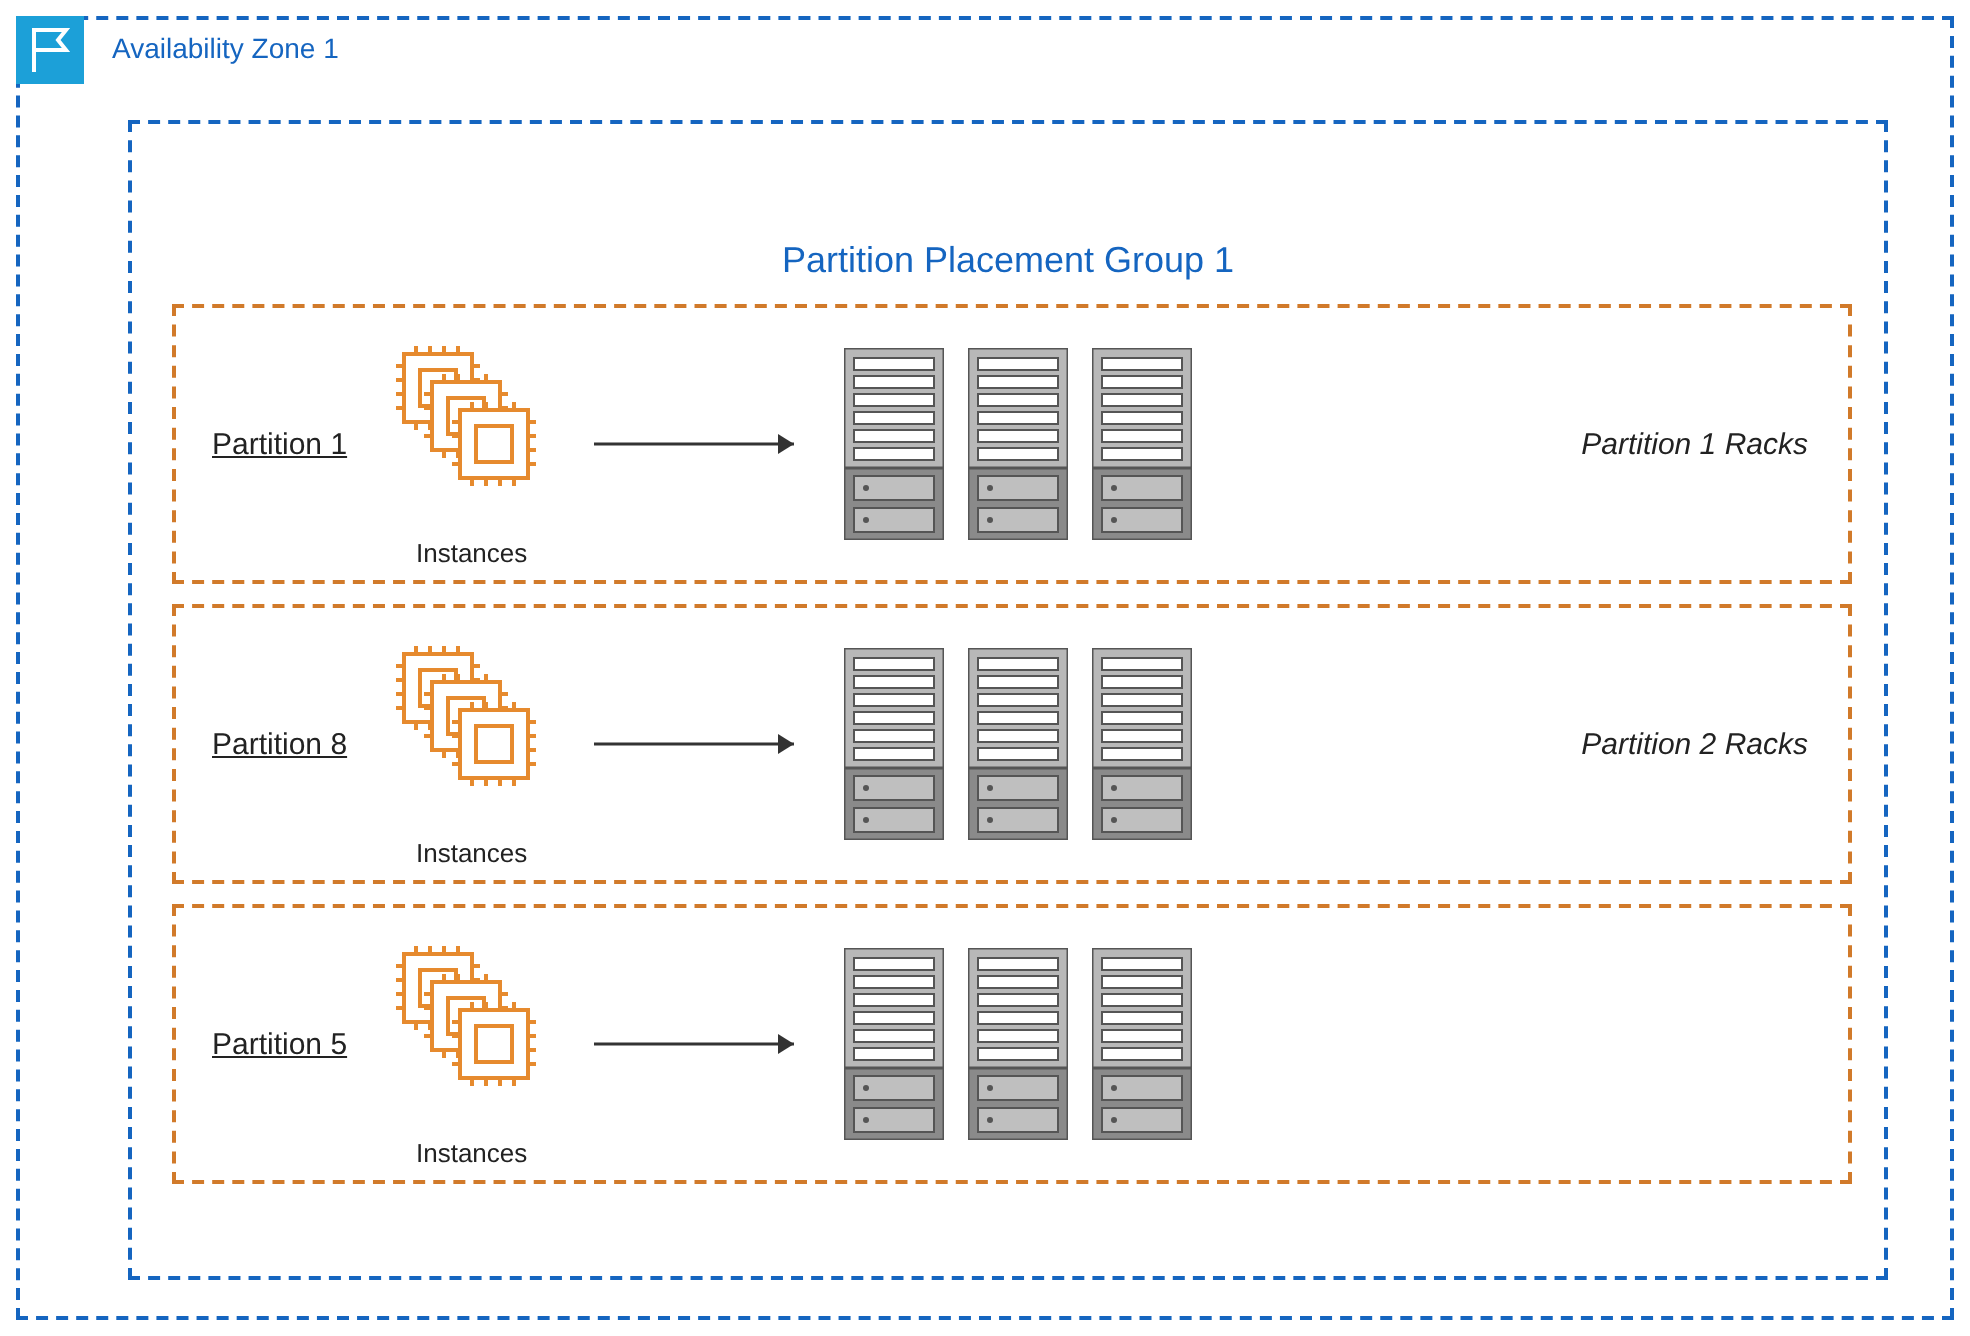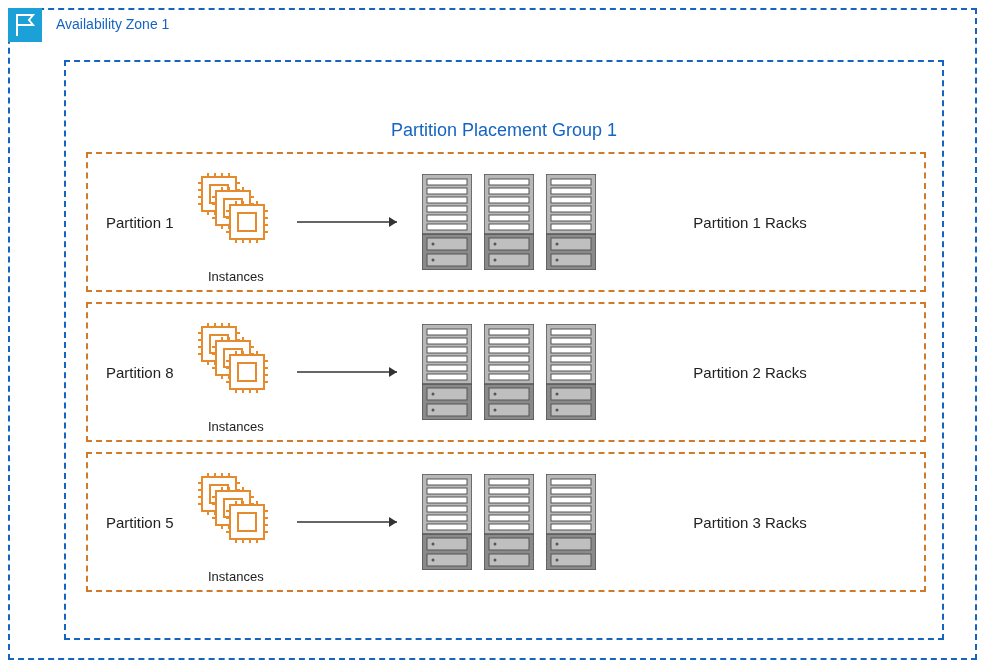--- a/index.html
+++ b/index.html
@@ -69,20 +69,21 @@
     border: 2px dashed #d17a2a;
     margin-bottom: 10px;
     display: flex;
     align-items: center;
     position: relative;
   }
   .part-label {
     width: 110px;
     padding-left: 18px;
     color: #222;
+    text-decoration: underline;
   }
   .instances-svg {
     width: 90px;
     height: 120px;
     margin-left: -6px;
     flex-shrink: 0;
   }
   .inst-label {
     position: absolute;
     left: 120px;
@@ -96,23 +97,24 @@
     align-items: center;
     justify-content: center;
   }
   .racks-cell {
     display: flex;
     gap: 12px;
     align-items: center;
   }
   .racks-label {
     flex: 1;
-    text-align: center;
+    text-align: right;
     padding-right: 20px;
     color: #222;
+    font-style: italic;
   }
 </style>
 </head>
 <body>
 
 <svg width="0" height="0" style="position:absolute">
   <defs>
 
     <g id="chip">
       <rect x="4" y="4" width="34" height="34" fill="#fff" stroke="#e68a2e" stroke-width="2"></rect>
@@ -247,18 +249,17 @@
           <svg width="50" height="96">
               <use href="#rack"></use>
             </svg>
           <svg width="50" height="96">
               <use href="#rack"></use>
             </svg>
           <svg width="50" height="96">
               <use href="#rack"></use>
             </svg>
         </div>
-        <div class="racks-label">Partition 3 Racks</div>
       </div>
 
     </div>
   </div>
 </div>
 
 </body></html>

